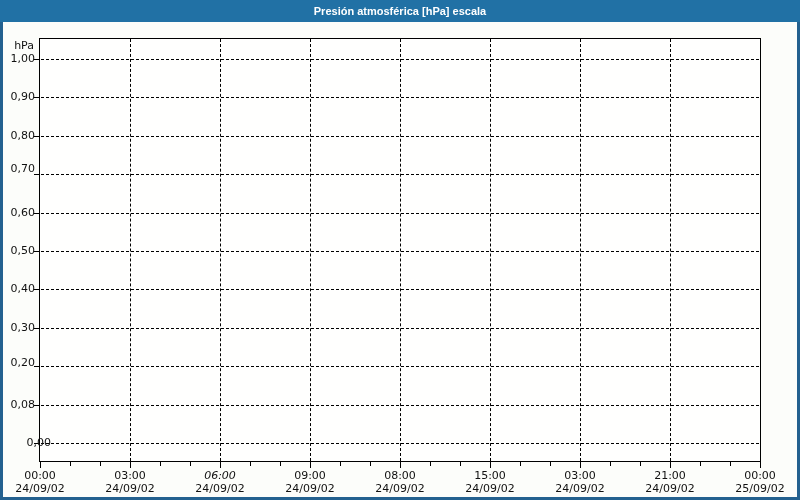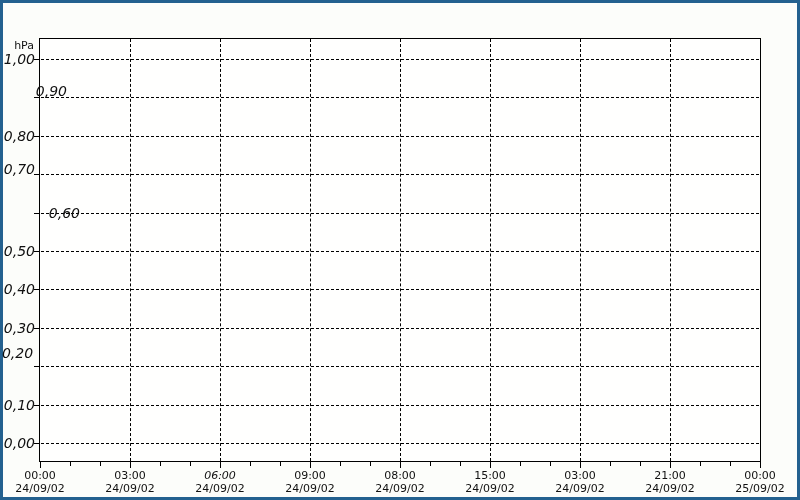--- a/index.html
+++ b/index.html
@@ -25,73 +25,76 @@
     border:1px solid var(--axis,#000);
     background:var(--plot-bg,#fffffe);
   }
   .layer{position:absolute;inset:0;pointer-events:none;}
   .hgrid{position:absolute;left:41px;width:718px;height:0;border-top:1px dashed var(--grid,#000);}
   .vgrid{position:absolute;top:39px;height:422px;width:0;border-left:1px dashed var(--grid,#000);}
   .ytick{position:absolute;left:34px;width:5px;height:1px;background:var(--axis,#000);}
   .xtick{position:absolute;top:462px;width:1px;background:var(--axis,#000);}
   .ylabel{
     position:absolute;left:0;width:35px;height:14px;line-height:14px;
-    text-align:right;font-size:14px;color:var(--text,#111);font-style:italic;
+    text-align:right;font-size:11px;color:var(--text,#111);
   }
   .unit-label{
     position:absolute;left:0;top:39px;width:34px;height:14px;line-height:14px;
     text-align:right;font-size:11px;color:var(--text,#111);
   }
   .xlabel-time,.xlabel-date{
     position:absolute;width:70px;height:13px;line-height:13px;
     text-align:center;font-size:11px;color:var(--text,#111);
   }
   .xlabel-time{top:469px;}
   .xlabel-date{top:482px;}
 </style>
 </head>
 <body>
 
 <div class="frame" style="--frame-border: #24618f; --titlebar-bg: #2171a5; --titlebar-fg: #ffffff; --page-bg: #fcfdfa; --plot-bg: #fffffe; --grid: #000000; --axis: #000000; --text: #111111;">
+  <div class="titlebar">
+    <span>Presión atmosférica [hPa] escala</span>
+  </div>
   <div class="plot-box"></div>
   <div class="unit-label">hPa</div>
   <div class="layer" id="layer">
       <div class="hgrid" style="top: 59px;"></div>
       <div class="ytick" style="top: 59px;"></div>
       <div class="ylabel" style="top: 52px;">1,00</div>
       <div class="hgrid" style="top: 97px;"></div>
       <div class="ytick" style="top: 97px;"></div>
-      <div class="ylabel" style="top: 84px; padding-left: 32px;">0,90</div>
+      <div class="ylabel" style="top: 90px;">0,90</div>
       <div class="hgrid" style="top: 136px;"></div>
       <div class="ytick" style="top: 136px;"></div>
       <div class="ylabel" style="top: 129px;">0,80</div>
       <div class="hgrid" style="top: 174px;"></div>
       <div class="ytick" style="top: 174px;"></div>
       <div class="ylabel" style="top: 162px;">0,70</div>
       <div class="hgrid" style="top: 213px;"></div>
       <div class="ytick" style="top: 213px;"></div>
-      <div class="ylabel" style="top: 206px; padding-left: 45px;">0,60</div>
+      <div class="ylabel" style="top: 206px;">0,60</div>
       <div class="hgrid" style="top: 251px;"></div>
       <div class="ytick" style="top: 251px;"></div>
       <div class="ylabel" style="top: 244px; text-align: right;">0,50</div>
       <div class="hgrid" style="top: 289px;"></div>
       <div class="ytick" style="top: 289px;"></div>
       <div class="ylabel" style="top: 282px;">0,40</div>
       <div class="hgrid" style="top: 328px;"></div>
       <div class="ytick" style="top: 328px;"></div>
       <div class="ylabel" style="top: 321px;">0,30</div>
       <div class="hgrid" style="top: 366px;"></div>
       <div class="ytick" style="top: 366px;"></div>
-      <div class="ylabel" style="top: 346px; text-align: center;">0,20</div>
+      <div class="ylabel" style="top: 356px;">0,20</div>
       <div class="hgrid" style="top: 405px;"></div>
       <div class="ytick" style="top: 405px;"></div>
-      <div class="ylabel" style="top: 398px;">0,10</div>
+      <div class="ylabel" style="top: 398px;">0,08</div>
       <div class="hgrid" style="top: 443px;"></div>
       <div class="ytick" style="top: 443px;"></div>
-      <div class="ylabel" style="top: 436px;">0,00</div>
+      <div class="ylabel" style="top: 436px; padding-left: 16px;">0,00</div>
       <div class="xlabel-time" style="left: 5px;">00:00</div>
       <div class="xlabel-date" style="left: 5px;">24/09/02</div>
       <div class="vgrid" style="left: 130px;"></div>
       <div class="xlabel-time" style="left: 95px;">03:00</div>
       <div class="xlabel-date" style="left: 95px;">24/09/02</div>
       <div class="vgrid" style="left: 220px;"></div>
       <div class="xlabel-time" style="left: 185px; font-style: italic;">06:00</div>
       <div class="xlabel-date" style="left: 185px;">24/09/02</div>
       <div class="vgrid" style="left: 310px;"></div>
       <div class="xlabel-time" style="left: 275px;">09:00</div>

